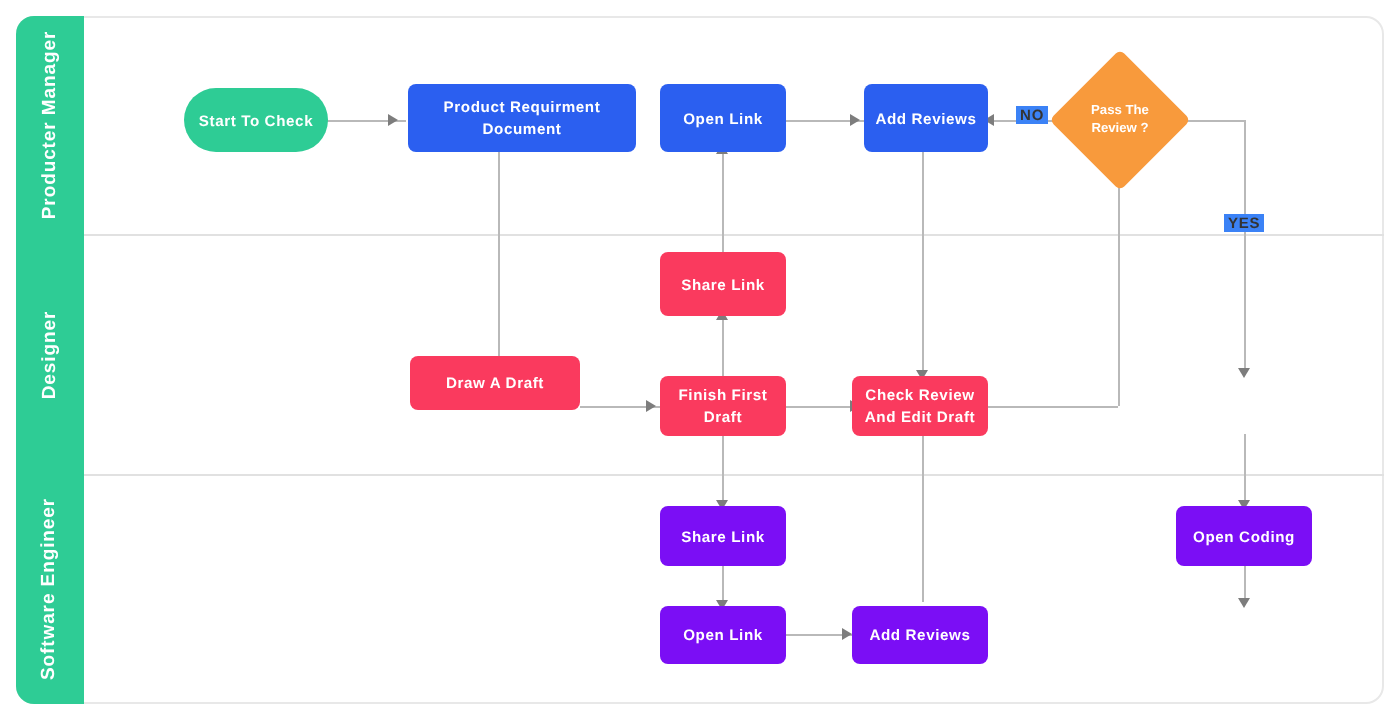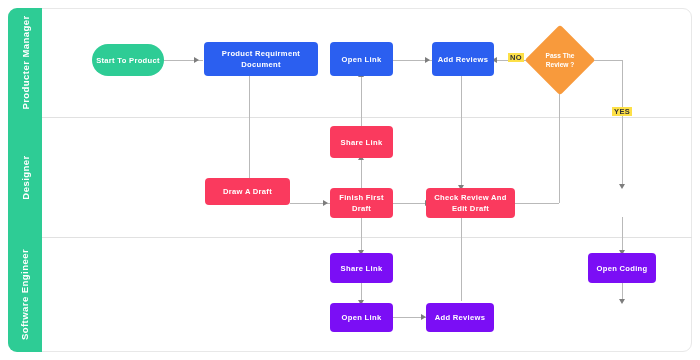--- a/index.html
+++ b/index.html
@@ -79,21 +79,21 @@
   .lnv{width:1px;}
 
   .arrow{position:absolute;width:0;height:0;}
   .ar-r{border-left:5px solid #7d7d7d;border-top:3.2px solid transparent;border-bottom:3.2px solid transparent;}
   .ar-l{border-right:5px solid #7d7d7d;border-top:3.2px solid transparent;border-bottom:3.2px solid transparent;}
   .ar-d{border-top:5px solid #7d7d7d;border-left:3.2px solid transparent;border-right:3.2px solid transparent;}
   .ar-u{border-bottom:5px solid #7d7d7d;border-left:3.2px solid transparent;border-right:3.2px solid transparent;}
 
   .edge-label{
     position:absolute;color:#333333;font-size:7.5px;font-weight:bold;
-    letter-spacing:.4px;background:#fde047;padding:0 2px;
+    letter-spacing:.4px;background:#3b82f6;padding:0 2px;
   }
 </style>
 </head>
 <body>
 
 <div id="stage">
 
   <div class="card"></div>
 
   <div class="lane-col">
@@ -160,21 +160,21 @@
   <div class="ln lnh" style="left:393px;top:317px;width:33px;"></div>
   <div class="arrow ar-r" style="left:421px;top:314px;"></div>
 
   <div class="ln lnv" style="left:461px;top:217px;height:84px;"></div>
   <div class="arrow ar-u" style="left:458px;top:213px;"></div>
 
   <div class="ln lnv" style="left:622px;top:283px;height:19px;"></div>
   <div class="arrow ar-d" style="left:619px;top:299px;"></div>
 
   <div class="node n-pill c-green" style="left:92px;top:44px;width:72px;height:32px;">
-    <span>Start To Product</span>
+    <span>Start To Check</span>
   </div>
 
   <div class="node n-rect c-blue" style="left:204px;top:42px;width:114px;height:34px;">
     <span>Product Requirment Document</span>
   </div>
 
   <div class="node n-rect c-blue" style="left:330px;top:42px;width:63px;height:34px;">
     <span>Open Link</span>
   </div>
 
@@ -192,21 +192,21 @@
   </div>
 
   <div class="node n-rect c-red" style="left:205px;top:178px;width:85px;height:27px;">
     <span>Draw A Draft</span>
   </div>
 
   <div class="node n-rect c-red" style="left:330px;top:188px;width:63px;height:30px;">
     <span>Finish First Draft</span>
   </div>
 
-  <div class="node n-rect c-red" style="left:426px;top:188px;width:89px;height:30px;">
+  <div class="node n-rect c-red" style="left:426px;top:188px;width:68px;height:30px;">
     <span>Check Review And Edit Draft</span>
   </div>
 
 
   <div class="node n-rect c-purple" style="left:330px;top:253px;width:63px;height:30px;">
     <span>Share Link</span>
   </div>
 
   <div class="node n-rect c-purple" style="left:330px;top:303px;width:63px;height:29px;">
     <span>Open Link</span>

